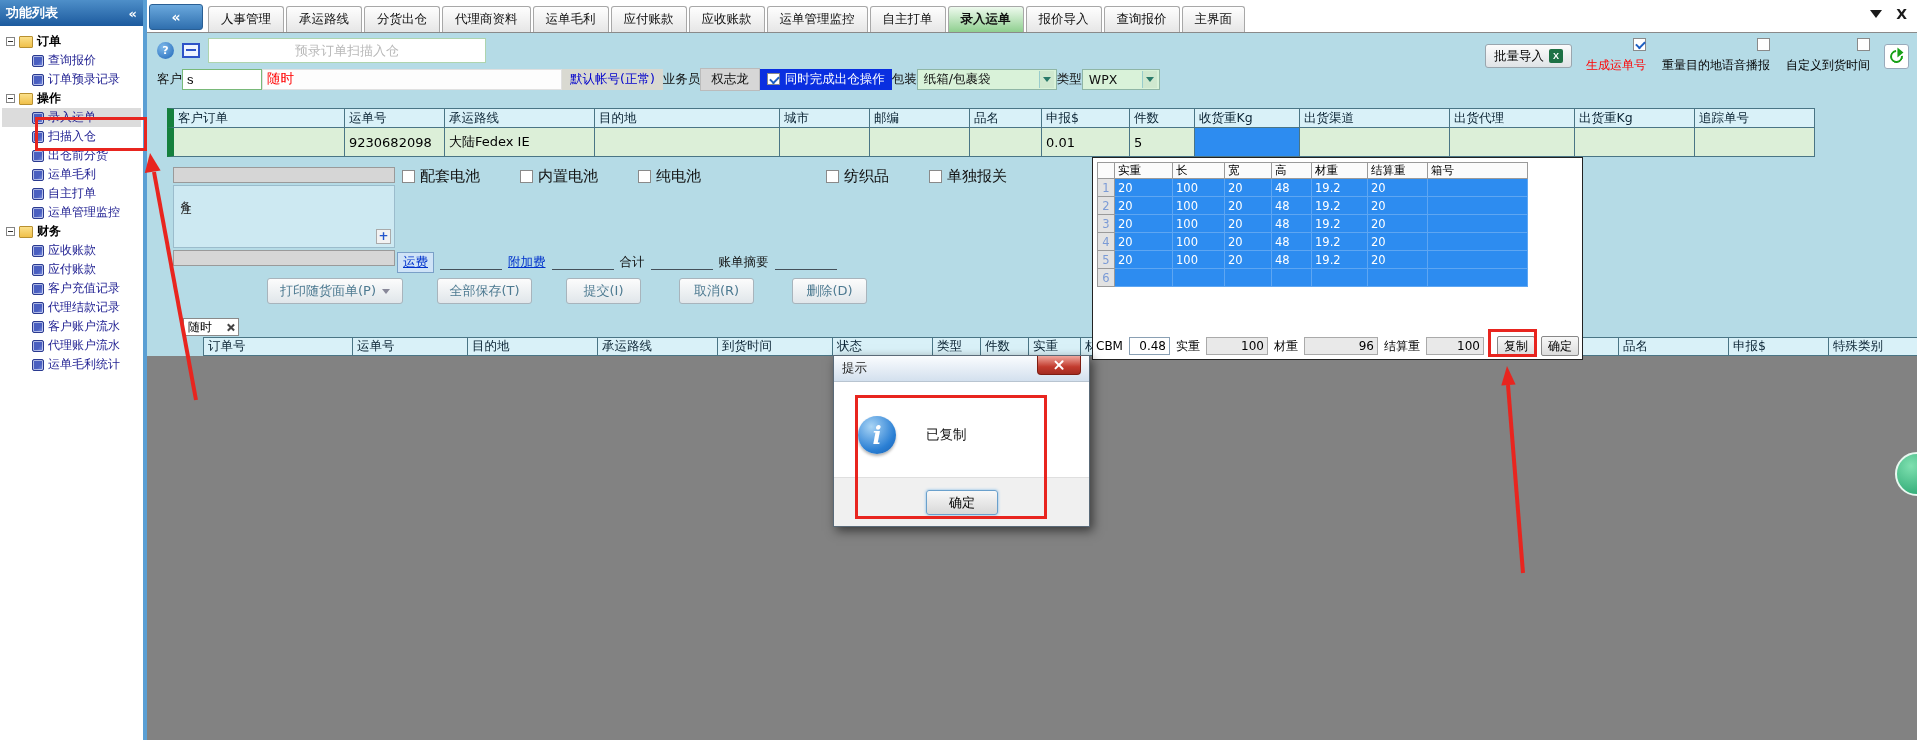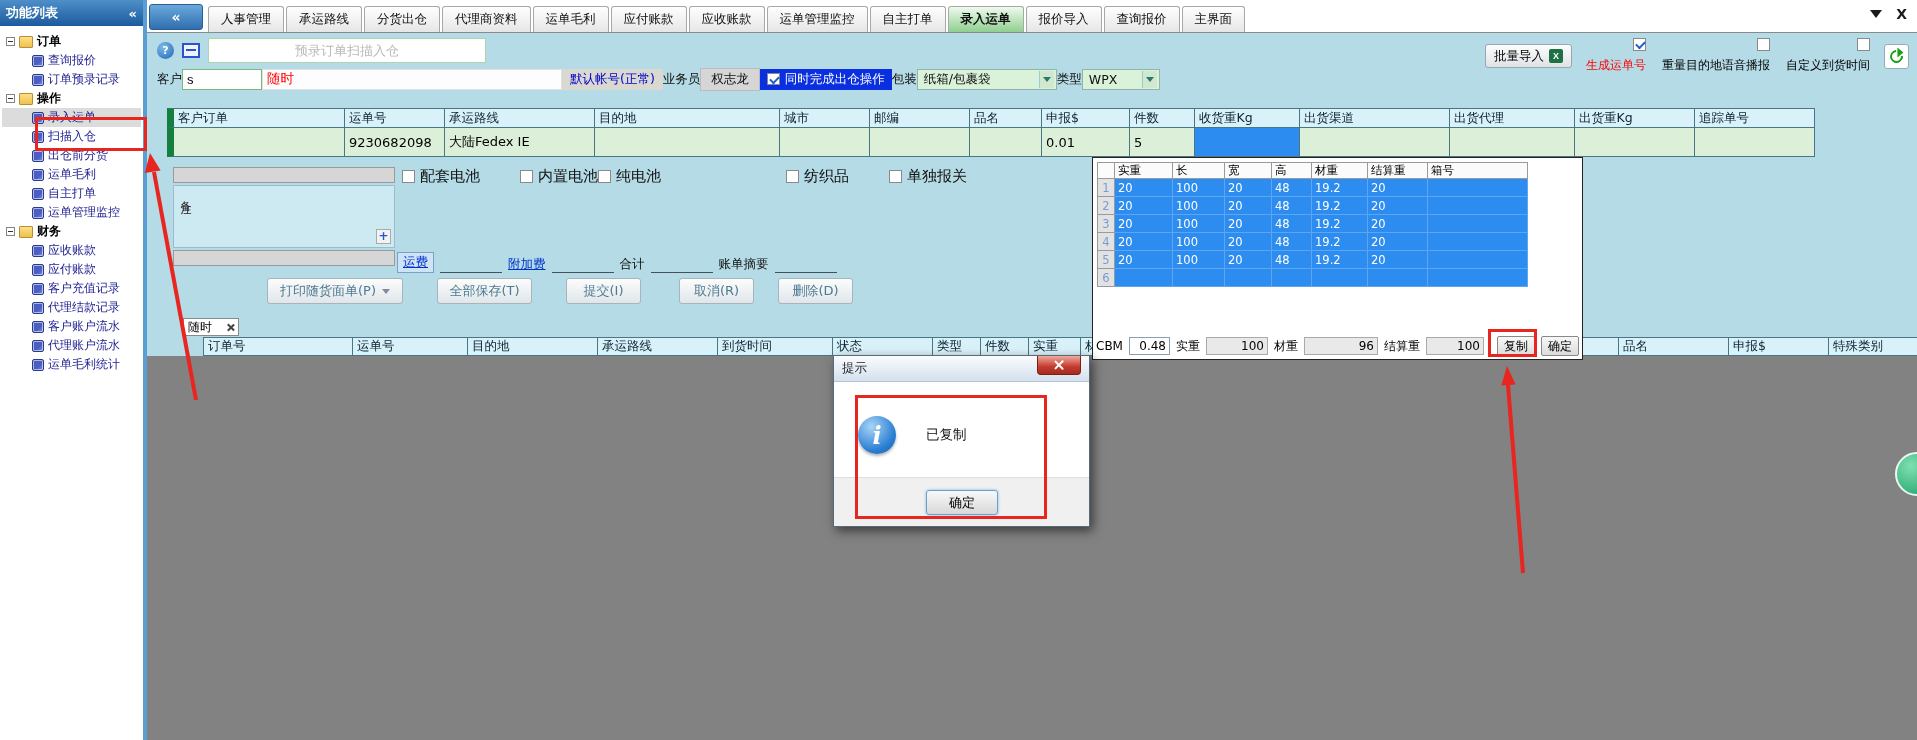--- a/index.html
+++ b/index.html
@@ -101,35 +101,35 @@
 
   
   .bar-grey { position:absolute; left:26px; width:222px; height:16px; background:#d6d6d6; border:1px solid #9a9a9a; }
   .note-box { position:absolute; left:26px; top:152px; width:222px; height:63px; background:#cde9f2; border:1px solid #9bbccc; }
   .note-label { position:absolute; left:3px; top:6px; writing-mode:vertical-rl; letter-spacing:2px; font-size:11px; color:#222; }
   .plus-btn { position:absolute; right:3px; bottom:3px; width:15px; height:15px; background:#f2f2f2; border:1px solid #aaa;
     color:#2255cc; font-weight:bold; font-size:12px; line-height:12px; text-align:center; }
 
   .batt-row { position:absolute; left:255px; top:134px; display:flex; align-items:center; }
   .batt { display:flex; align-items:center; gap:5px; font-size:15px; color:#111; }
-  .batt:nth-child(1){margin-right:40px} .batt:nth-child(2){}
+  .batt:nth-child(1){margin-right:40px} .batt:nth-child(2){margin-right:40px}
   .batt:nth-child(3){margin-right:125px} .batt:nth-child(4){margin-right:40px}
 
-  .fees-row { position:absolute; left:250px; top:219px; display:flex; align-items:flex-end; gap:6px; font-size:12.5px; }
+  .fees-row { position:absolute; left:250px; top:219px; display:flex; align-items:center; gap:6px; font-size:12.5px; }
   .fee-link { color:#0033cc; text-decoration:underline; }
   .fee-freight { background:#cfe3f7; border:1px solid #7aa0c8; padding:1px 5px; }
   .blank { width:62px; border-bottom:1px solid #44505a; height:14px; }
   .fee-label { color:#111; }
 
   .btns-row { position:absolute; left:120px; top:245px; display:flex; align-items:center; }
   .fbtn { height:26px; background:linear-gradient(#fcfcfc,#e0e6ea); border:1px solid #a8b4bc; border-radius:3px;
     color:#4d7astro; color:#4d7a91; font-size:13px; display:flex; align-items:center; justify-content:center; gap:6px;
     font-family:inherit; }
   .fbtn:nth-child(1){width:136px; margin-right:34px} .fbtn:nth-child(2){width:95px; margin-right:34px}
-  .fbtn:nth-child(3){width:75px; margin-right:38px} .fbtn:nth-child(4){width:75px; margin-right:24px}
+  .fbtn:nth-child(3){width:75px; margin-right:38px} .fbtn:nth-child(4){width:75px; margin-right:38px}
   .fbtn:nth-child(5){width:75px}
   .drop-arrow { display:none; width:0; height:0; border-left:4px solid transparent; border-right:4px solid transparent; border-top:5px solid #889; }
   .t-split .drop-arrow { display:block; }
 
   
   .filter-tag { position:absolute; left:36px; top:285px; width:56px; height:18px; background:#fff; border:1px solid #8a8a8a;
     display:flex; align-items:center; justify-content:space-between; padding:0 4px; font-size:12px; }
   .tag-x { position:relative; width:8px; height:8px; }
   .tag-x::before,.tag-x::after { content:""; position:absolute; left:3.5px; top:0; width:1.6px; height:9px; background:#444; }
   .tag-x::before{ transform:rotate(45deg);} .tag-x::after{ transform:rotate(-45deg);}

